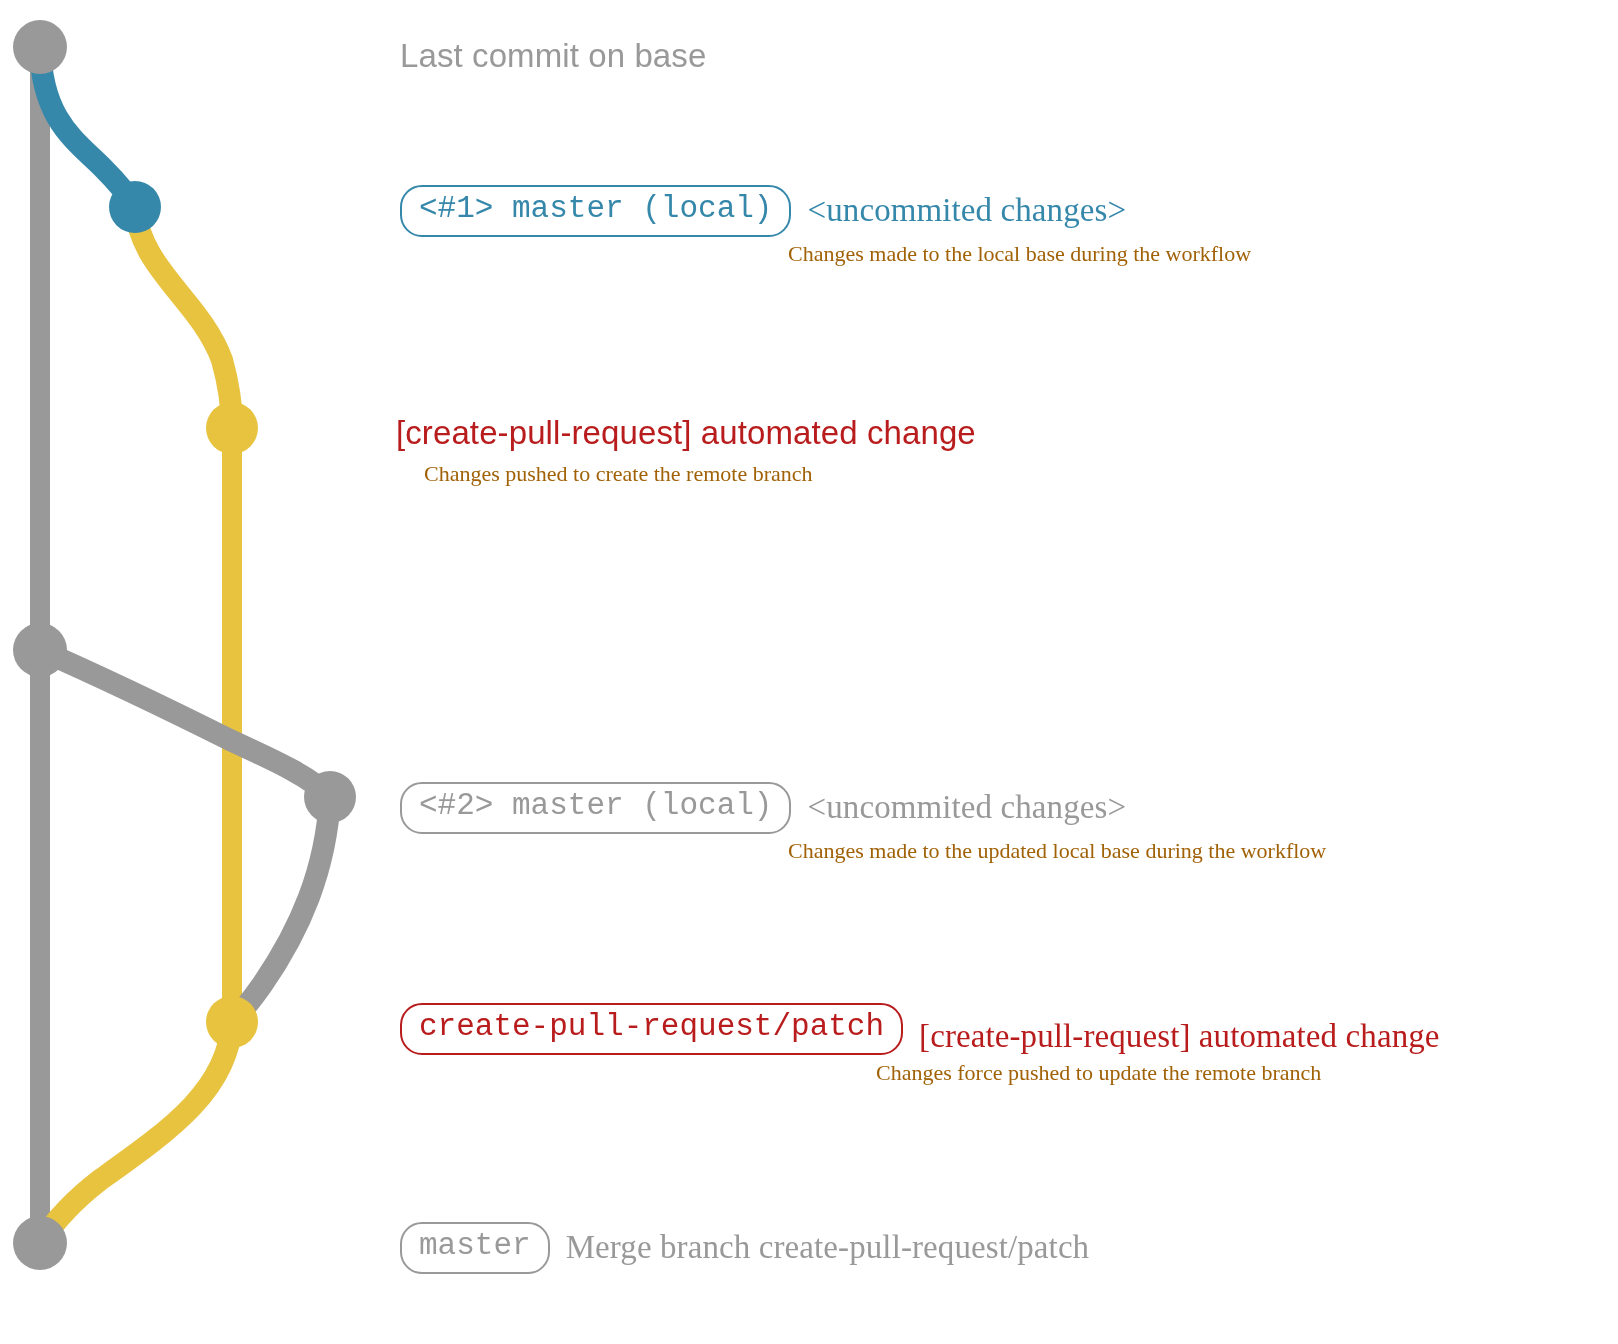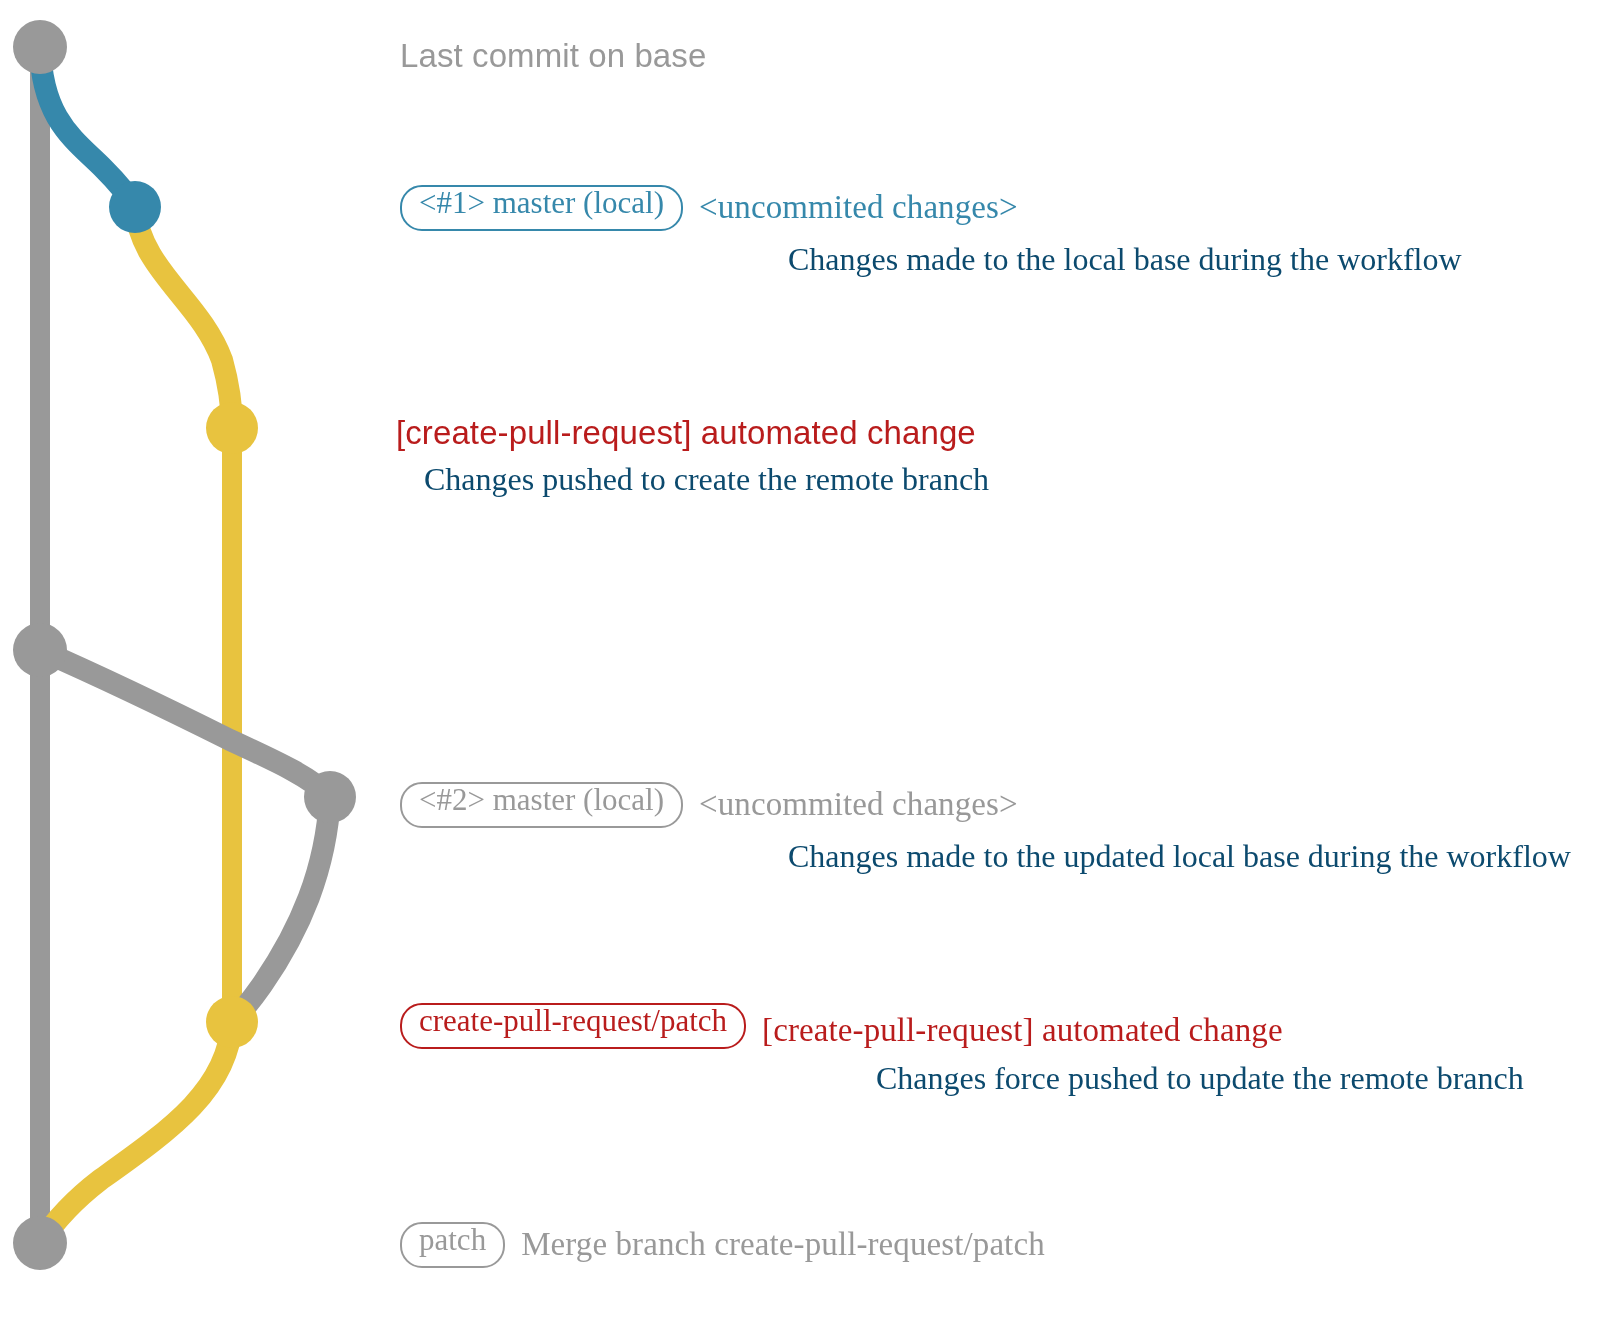--- a/index.html
+++ b/index.html
@@ -43,39 +43,39 @@
   .plain-title {
     font-family: "Liberation Sans", sans-serif;
     font-size: 33px;
     letter-spacing: 0.1px;
   }
 
   .badge {
     display: inline-block;
     border: 2px solid currentColor;
     border-radius: 22px;
-    padding: 0 17px 9px 17px;
-    font-family: Liberation Serif, serif;
+    padding: 6px 17px 9px 17px;
+    font-family: Liberation Mono, monospace;
     font-size: 31px;
     line-height: 1.05;
     background: #ffffff;
   }
 
   .subject {
     font-family: Liberation Serif, serif;
     font-size: 33px;
     margin-left: 16px;
     letter-spacing: 0.1px;
   }
 
   .desc {
     position: absolute;
     font-family: "Liberation Serif", serif;
-    font-size: 32px;
-    color: #0c4a6e;
+    font-size: 22px;
+    color: #a16207;
     white-space: nowrap;
   }
 
   
   .c-gray  { color: #999999; }
   .c-blue  { color: #3688ab; }
   .c-gold  { color: #b91c1c; }
 </style>
 </head>
 <body>
@@ -131,17 +131,17 @@
   </div>
   <div class="desc" style="left:788px; top:838px;">Changes made to the updated local base during the workflow</div>
 
   <div class="row" style="left:400px; top:1003px;align-items:flex-end;">
     <span class="badge c-gold">create-pull-request/patch</span>
     <span class="subject c-gold">[create-pull-request] automated change</span>
   </div>
   <div class="desc" style="left:876px; top:1060px;">Changes force pushed to update the remote branch</div>
 
   <div class="row" style="left:400px; top:1222px;">
-    <span class="badge c-gray">patch</span>
+    <span class="badge c-gray">master</span>
     <span class="subject c-gray">Merge branch create-pull-request/patch</span>
   </div>
 
 </div>
 
 </body></html>

